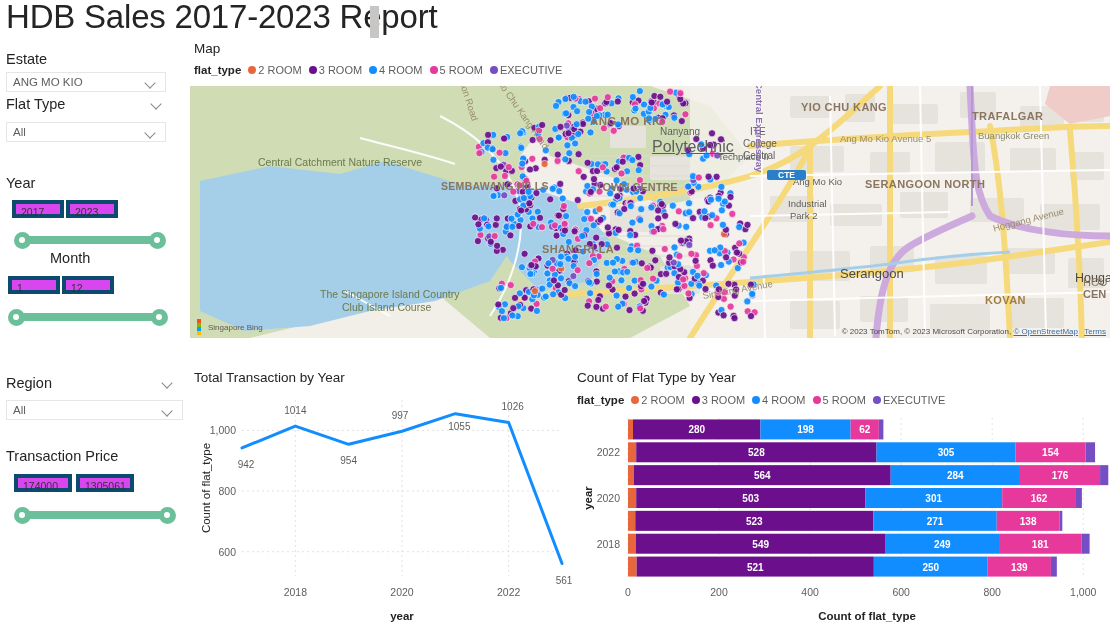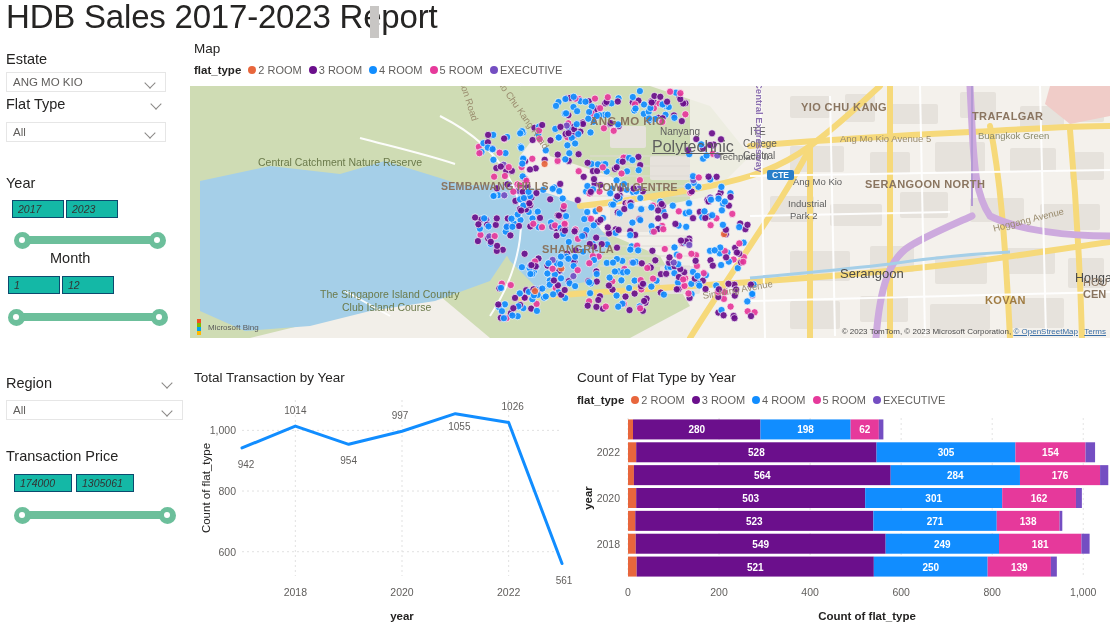--- a/index.html
+++ b/index.html
@@ -37,23 +37,22 @@
   }
   .chev::before{
     content:"";position:absolute;left:0;top:0;width:7px;height:7px;
     border-right:1.4px solid #8a8886;border-bottom:1.4px solid #8a8886;
     transform:rotate(45deg);
   }
   .dd .chev{right:8px;top:6px;}
   .hdr-chev{position:absolute;}
   
   .numbox{
-    position:absolute;height:18px;border:1px solid #0c4a6e;background:#14b8a6;
+    position:absolute;height:18px;border:4px solid #0c4a6e;background:#d946ef;
     box-sizing:border-box;
-    font-style:italic;
   }
   .numbox span{
     position:absolute;left:5px;top:2px;font-size:10.5px;color:#333;white-space:nowrap;
   }
   
   .slider{position:absolute;height:20px;}
   .slider .track{
     position:absolute;left:9px;right:9px;top:6px;height:8px;background:#6cbf9b;
     border-radius:4px;
   }
@@ -1036,32 +1035,32 @@
     <div style="position:absolute;left:885px;top:185px;font-size:12.5px;color:#4a4a4a;">Hougang</div>
     <div style="position:absolute;left:802px;top:128px;font-size:9.5px;color:#9a8c6e;transform:rotate(-14deg);">Hoggang Avenue</div>
     <div style="position:absolute;left:400px;top:29px;font-size:11.5px;font-weight:700;color:#8a7560;letter-spacing:0.4px;">ANG MO KIO</div>
     <div style="position:absolute;left:406px;top:95px;font-size:11px;font-weight:700;color:#8a7560;">TOWN CENTRE</div>
     <div style="position:absolute;left:352px;top:157px;font-size:11px;font-weight:700;color:#8a7560;letter-spacing:0.3px;">SHANGRI-LA</div>
     <div style="position:absolute;left:603px;top:90px;font-size:9.5px;color:#5e5e5e;">Ang Mo Kio</div>
     <div style="position:absolute;left:598px;top:112px;font-size:9.5px;color:#5e5e5e;">Industrial</div>
     <div style="position:absolute;left:600px;top:124px;font-size:9.5px;color:#5e5e5e;">Park 2</div>
     <div style="position:absolute;left:512px;top:198px;font-size:9.5px;color:#9a8c6e;transform:rotate(-10deg);">Sin Ming Avenue</div>
     <div style="position:absolute;left:575px;top:-4px;font-size:9.5px;font-weight:700;color:#8b6fb0;transform:rotate(90deg);transform-origin:left top;white-space:nowrap;">Central Expressway</div>
-    <div style="position:absolute;left:577px;top:84px;font-size:8.5px;font-weight:700;color:#ffffff;background:#2a7fc9;border-radius:2px;padding:0 5px;">CTE</div>
+    <div style="position:absolute;left:577px;top:84px;font-size:8.5px;font-weight:700;color:#ffffff;background:#2a7fc9;border-radius:2px;padding:0 11px;">CTE</div>
     <div style="position:absolute;left:893px;top:190px;font-size:11px;font-weight:400;color:#8a7560;">HOU</div>
     <div style="position:absolute;left:893px;top:202px;font-size:11px;font-weight:700;color:#8a7560;">CEN</div>
 
     <div id="map-bing">
       <span style="display:inline-flex;flex-wrap:wrap;width:9px;margin-right:3px;">
         <span class="bing-sq" style="background:#f25022"></span>
           <span class="bing-sq" style="background:#7fba00"></span>
         <span class="bing-sq" style="background:#00a4ef"></span>
           <span class="bing-sq" style="background:#ffb900"></span>
       </span>
-      <span>Microsoft Bing</span>
+      <span>Singapore Bing</span>
     </div>
     <div id="map-attrib">
       <span>© 2023 TomTom, © 2023 Microsoft Corporation,</span>
       <a href="#">© OpenStreetMap</a>
       <a href="#" style="margin-left:4px;">Terms</a>
     </div>
   </div>
 </div>
 
 <div id="line-panel">

